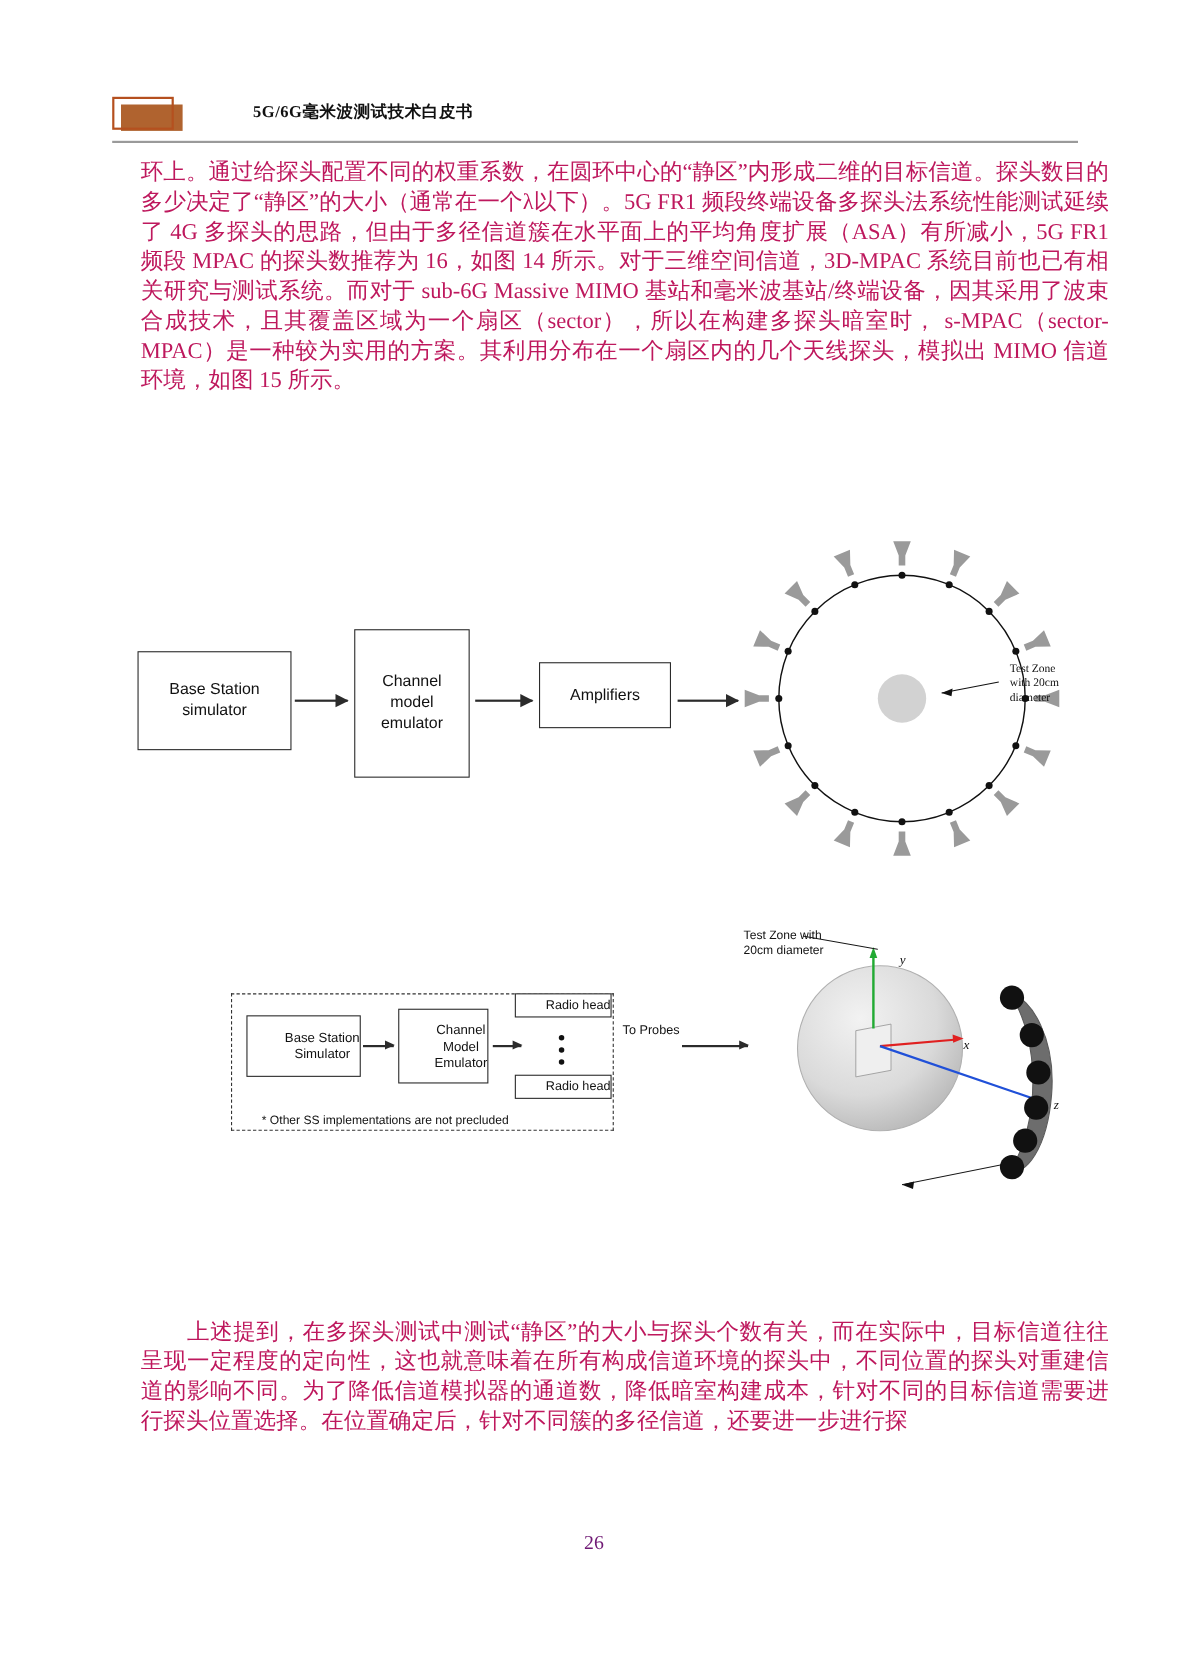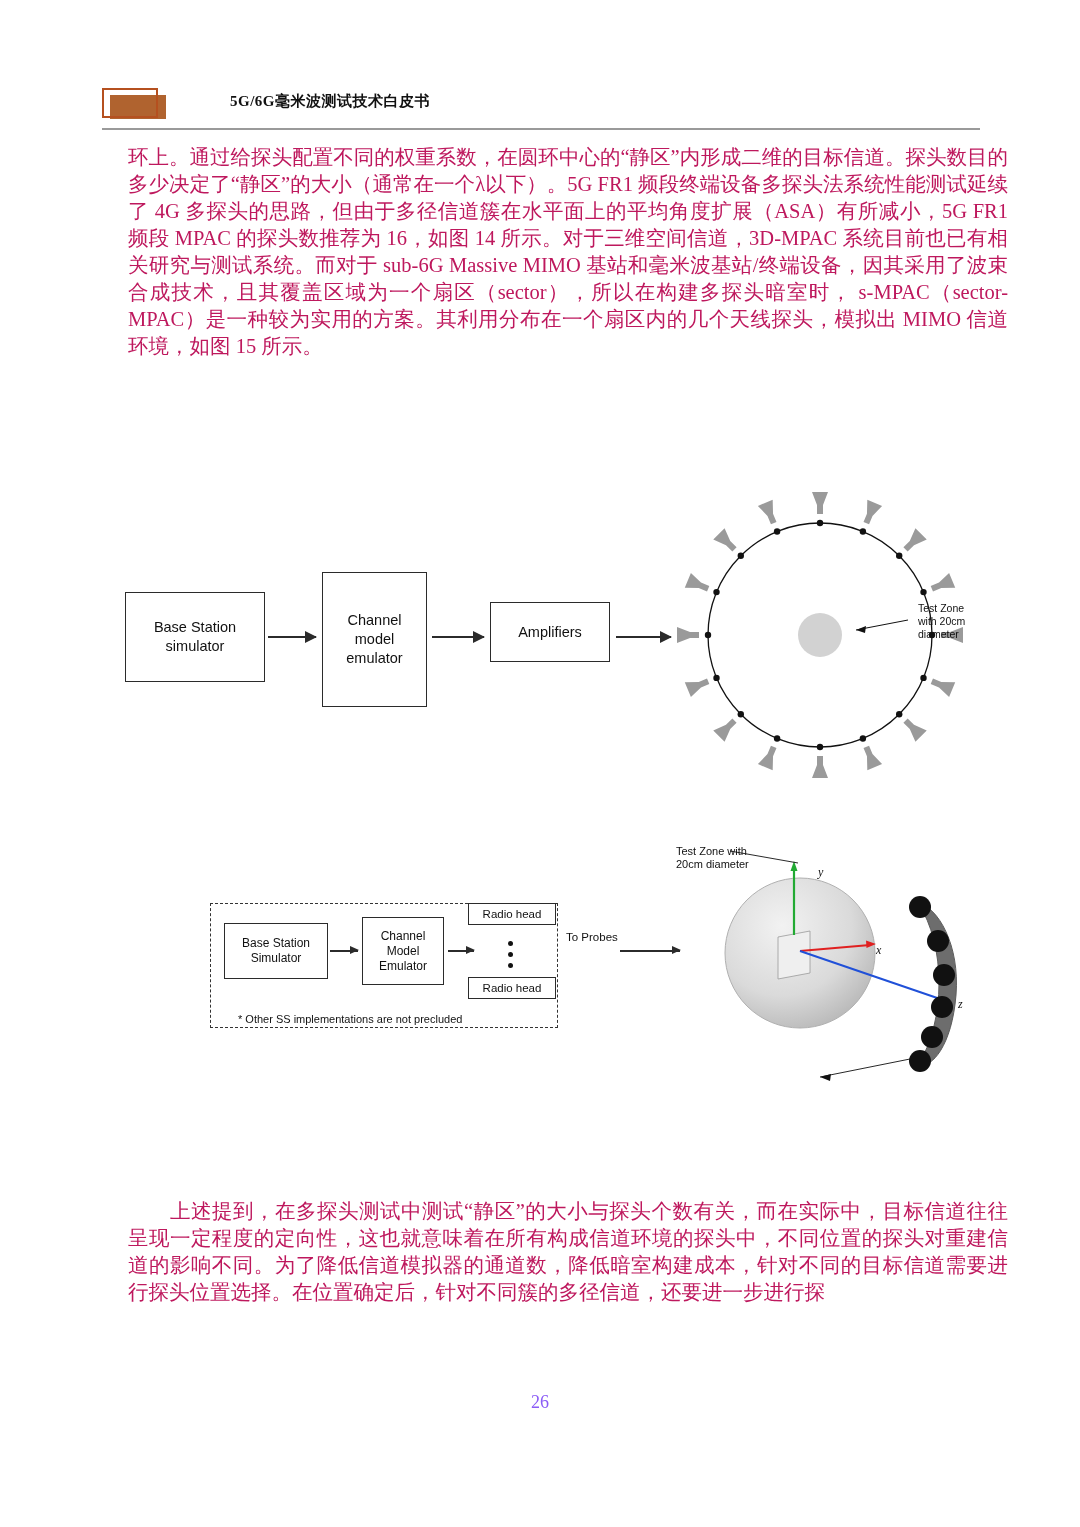--- a/index.html
+++ b/index.html
@@ -139,21 +139,21 @@
 
   .ring-wrap {
     position: absolute;
     left: 560px;
     top: 0;
     width: 320px;
     height: 310px;
   }
   .callout-text {
     position: absolute;
-    font-family: Liberation Sans, sans-serif;
+    font-family: Liberation Serif, serif;
     font-size: 10.5px;
     line-height: 13px;
     color: #111;
   }
   #fig14-callout { left: 818px; top: 122px; width: 90px; }
 
   .fig-caption {
     position: absolute;
     width: 880px;
     left: 100px;
@@ -180,21 +180,21 @@
     height: 125px;
     border: 1.2px dashed #333;
     box-sizing: border-box;
   }
   .sbox {
     position: absolute;
     border: 1.2px solid #2b2b2b;
     background: #fff;
     display: flex;
     align-items: center;
-    justify-content: center;
+    justify-content: flex-end;
     text-align: center;
     font-family: "Liberation Sans", sans-serif;
     font-size: 12px;
     line-height: 15px;
     color: #111;
     box-sizing: border-box;
   }
   #bs-box2 { left: 124px; top: 78px; width: 104px; height: 56px; }
   #cm-box2 { left: 262px; top: 72px; width: 82px; height: 68px; }
   #rh-box1 { left: 368px; top: 58px; width: 88px; height: 22px; font-size: 11.5px; }
@@ -247,21 +247,21 @@
 
   
   .page-number {
     position: absolute;
     left: 0;
     right: 0;
     top: 1392px;
     text-align: center;
     font-family: "Liberation Serif", serif;
     font-size: 18px;
-    color: #8b5cf6;
+    color: #701a75;
   }
 </style>
 </head>
 <body>
 
 <div class="page">
 
   <div class="header">
     <div class="header-mark">
       <div class="bar-fill"></div>

